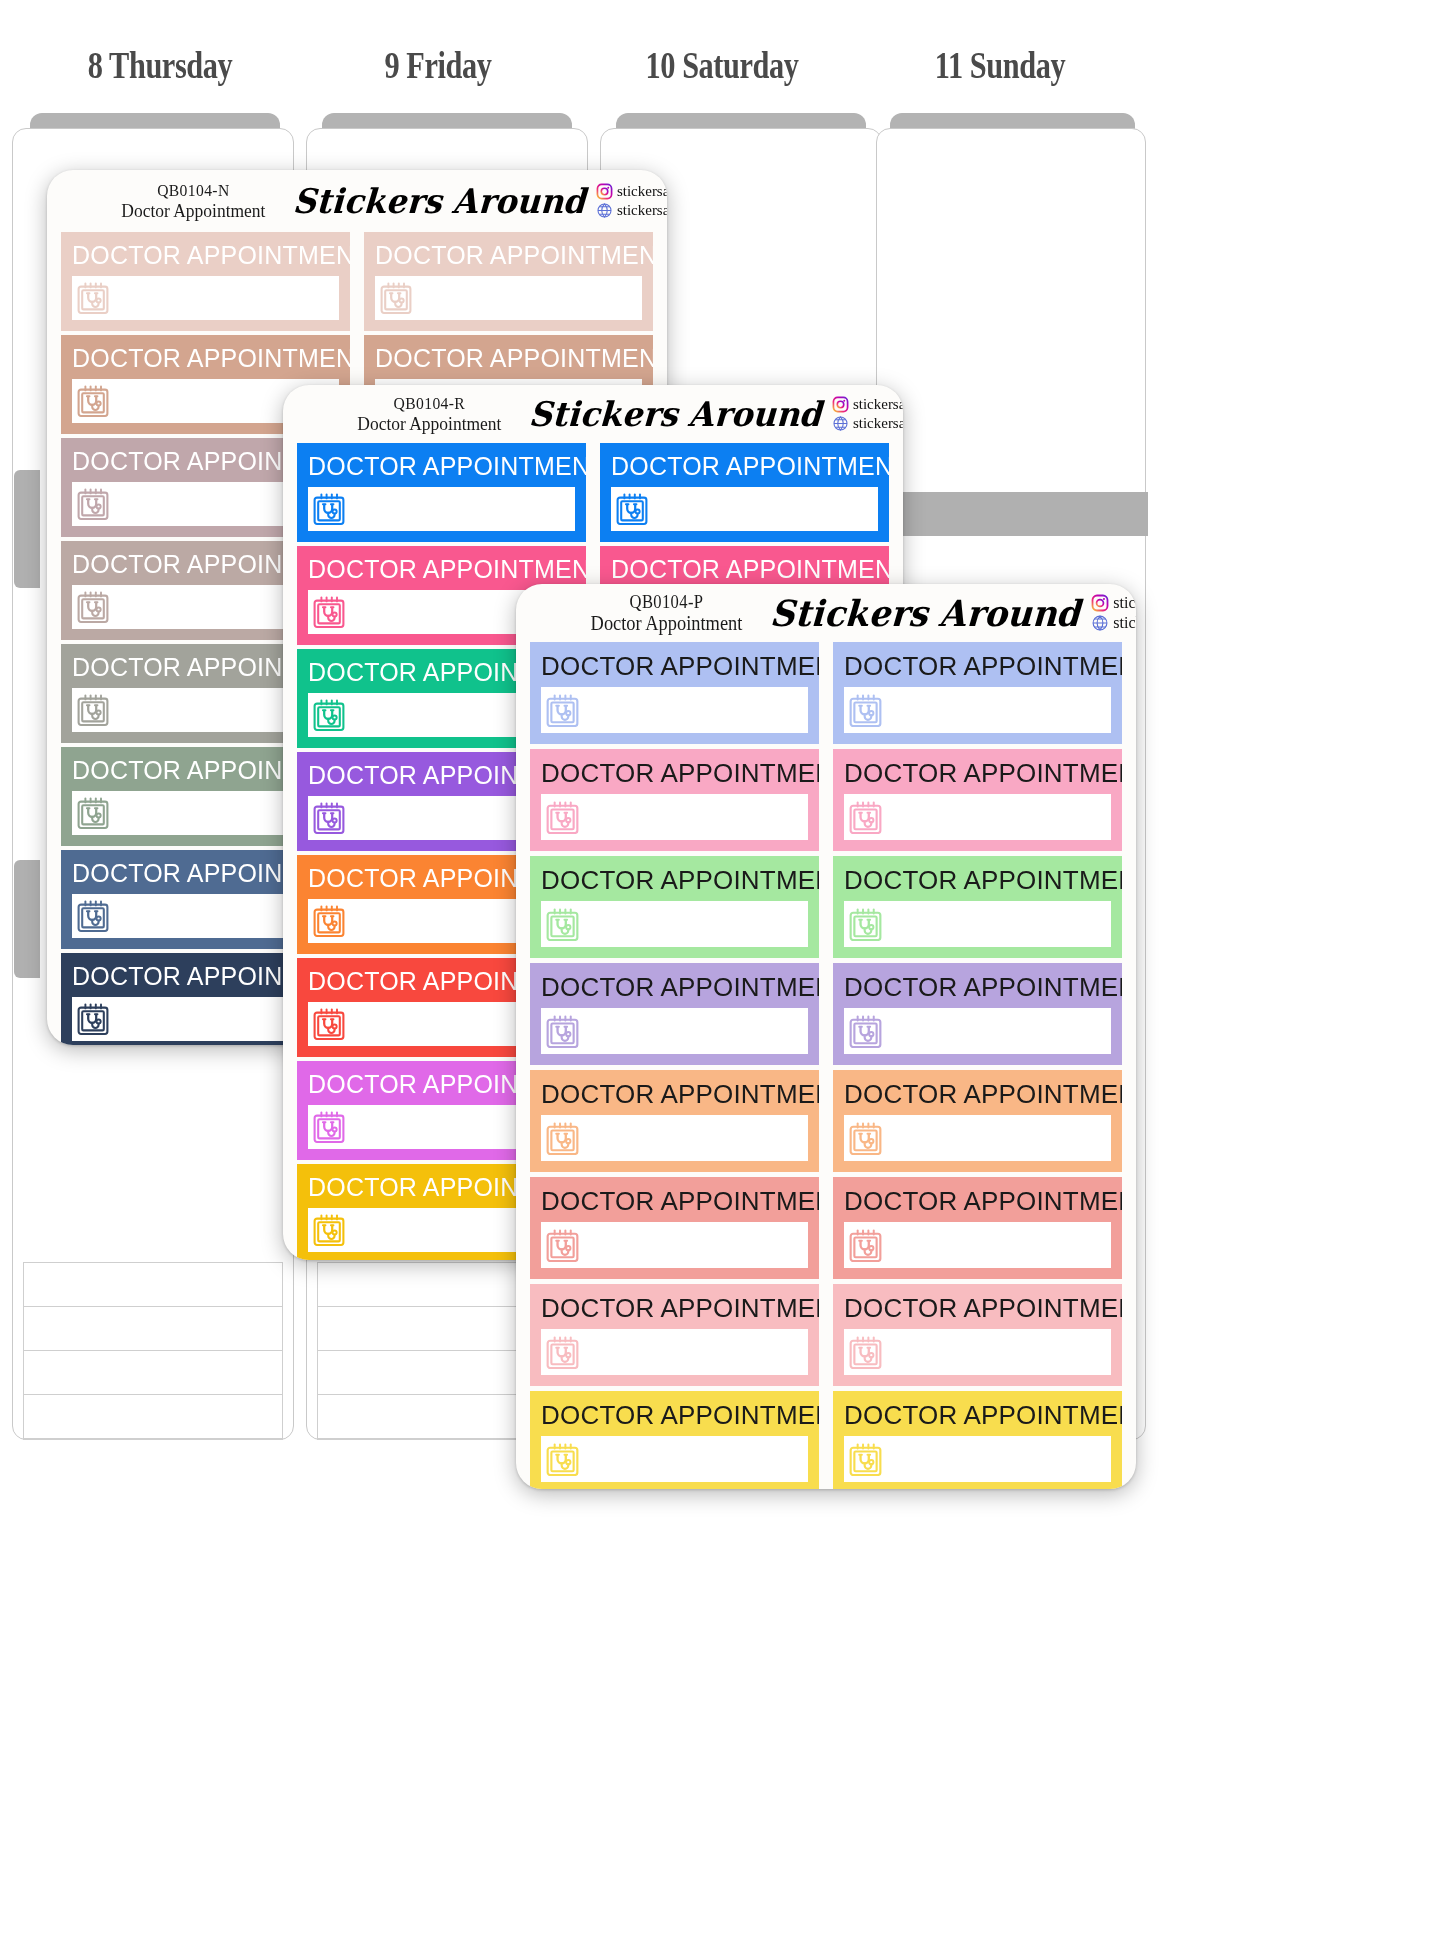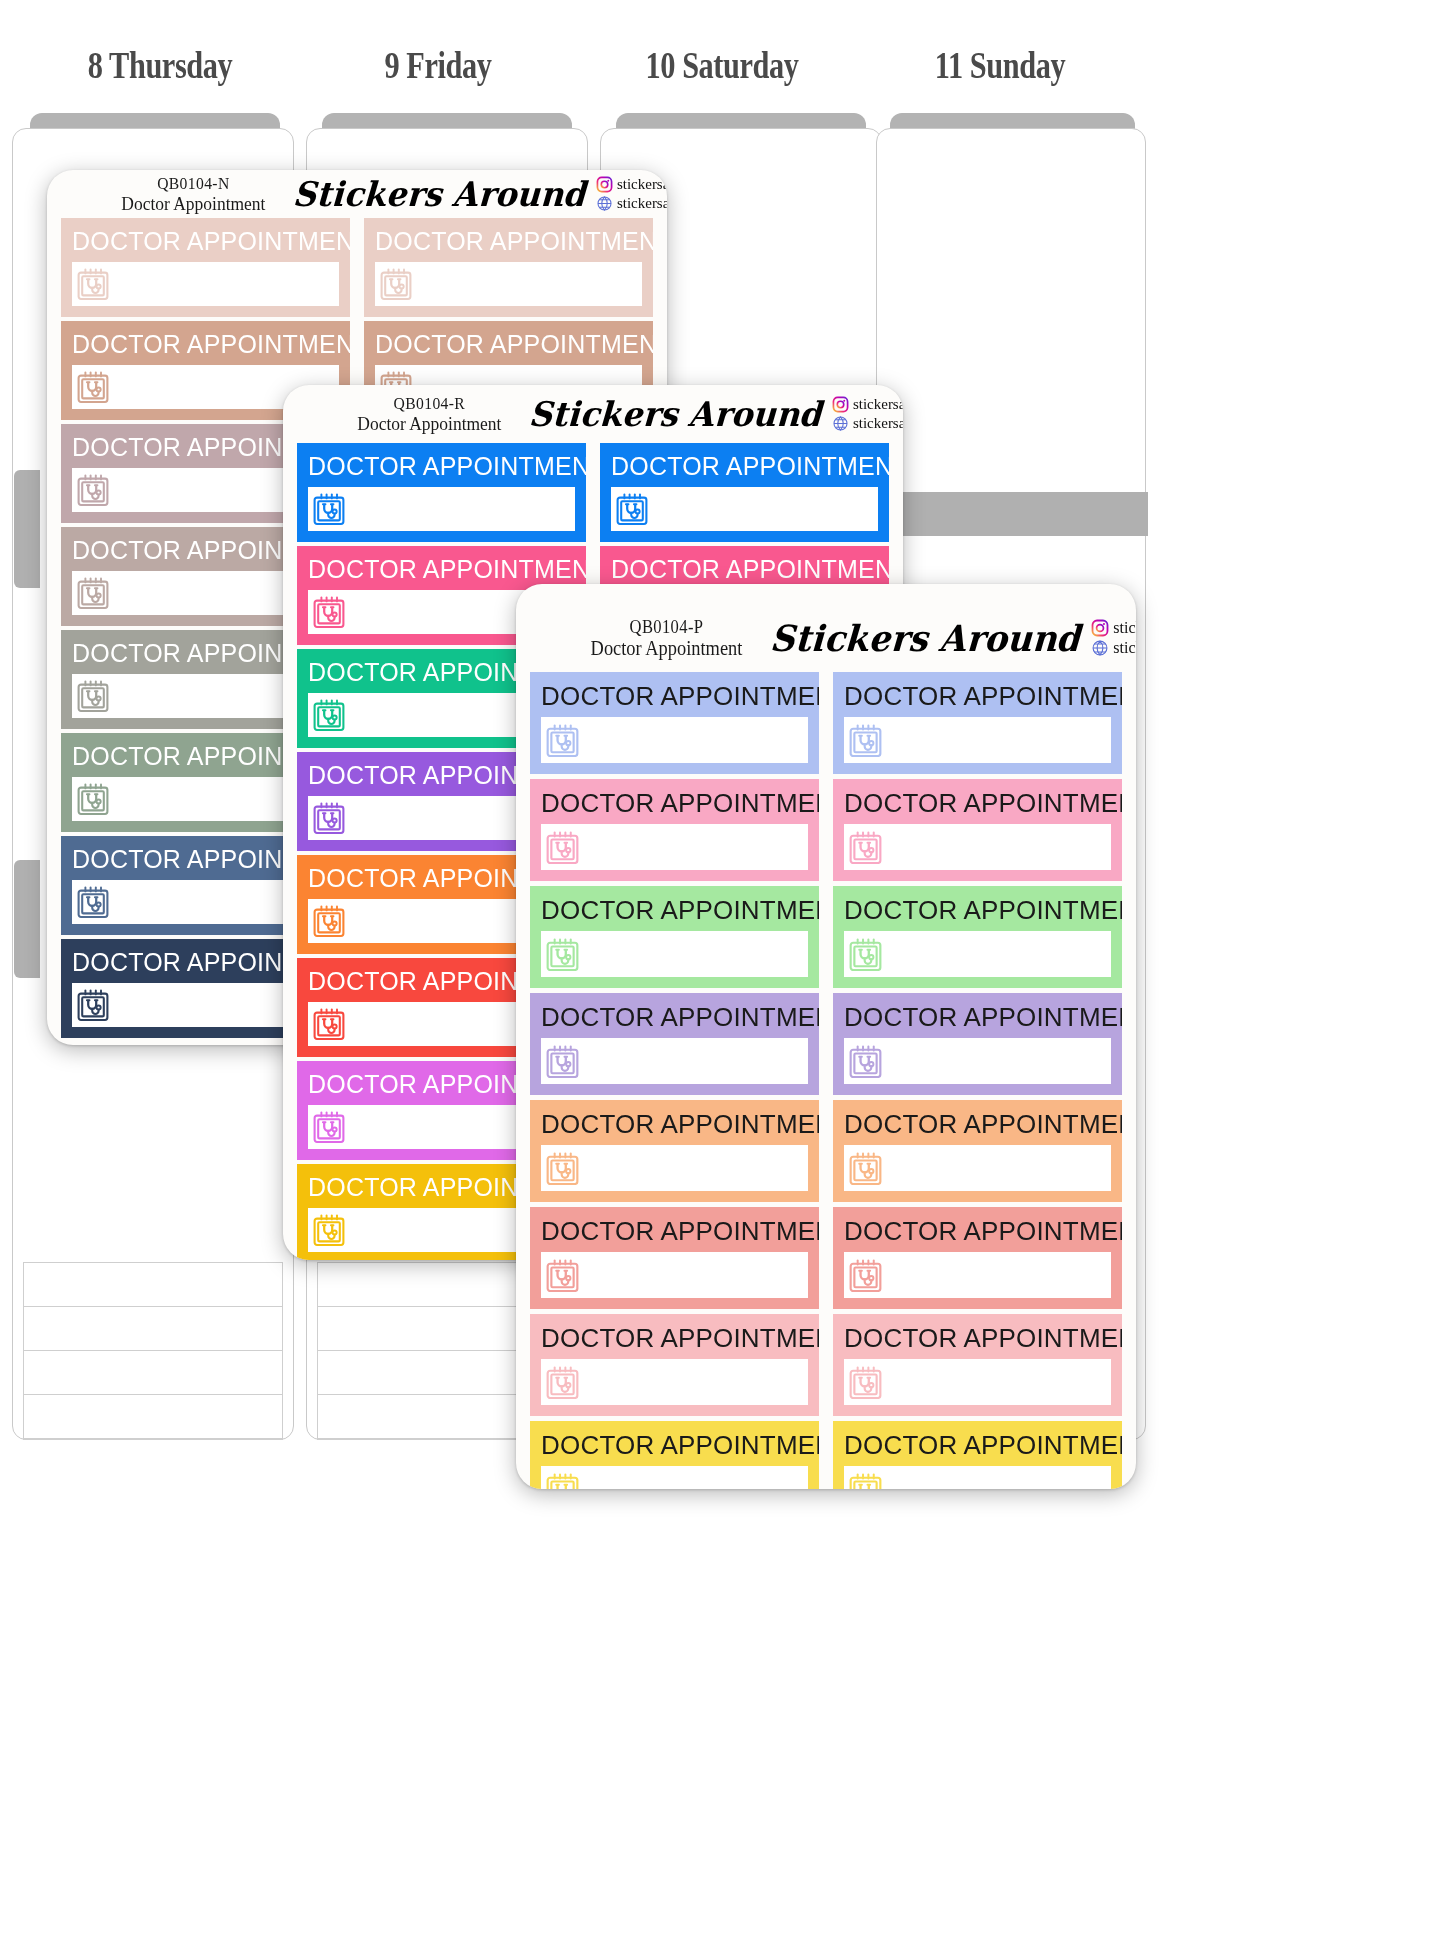--- a/index.html
+++ b/index.html
@@ -169,21 +169,21 @@
       <div class="ln" style="height: 44px;"></div>
       <div class="ln" style="height: 44px;"></div>
     </div>
     <div class="side-tab" style="left: 14px; top: 470px;"></div>
     <div class="side-tab" style="left: 14px; top: 860px;"></div>
     <div class="side-tab" style="left: 880px; top: 492px; width: 268px; height: 44px; border-radius: 0px;"></div>
   </div>
 
 <div id="sheets-layer">
     <div class="sheet" style="left: 47px; top: 170px; width: 620px; height: 875px; z-index: 1;">
-      <div class="sheet-head" style="height: 48px;">
+      <div class="sheet-head" style="height: 62px;">
         <div class="code-block" style="margin-left: 52px; margin-right: 16px;">
           <span class="code-id" style="font-size: 17px;">QB0104-N</span>
           <span class="code-sub" style="font-size: 19px;">Doctor Appointment</span>
         </div>
         <div class="brand" style="font-size: 34px;">Stickers Around</div>
         <div class="social" style="font-size: 15px;">
           <div class="social-row">
             <svg viewBox="0 0 24 24" width="17" height="17" class="ig-icon">
               <defs>
                 <linearGradient id="igg17" x1="0" y1="1" x2="1" y2="0">
@@ -885,21 +885,21 @@
                 <circle cx="27" cy="24.5" r="2.6" stroke-width="2.4"></circle>
                 <path d="M12.4 15.4 h3.2 M22.4 15.4 h3.2" stroke-width="2.4"></path>
               </g>
             </svg>
             <div class="st-field"></div>
           </div>
         </div>
       </div>
     </div>
     <div class="sheet" style="left: 516px; top: 584px; width: 620px; height: 905px; z-index: 3;">
-      <div class="sheet-head" style="height: 68px; margin-top: 20px;">
+      <div class="sheet-head" style="height: 58px;">
         <div class="code-block" style="margin-left: 52px; margin-right: 16px;">
           <span class="code-id" style="font-size: 18px;">QB0104-P</span>
           <span class="code-sub" style="font-size: 20px;">Doctor Appointment</span>
         </div>
         <div class="brand" style="font-size: 36px;">Stickers Around</div>
         <div class="social" style="font-size: 16px;">
           <div class="social-row">
             <svg viewBox="0 0 24 24" width="18" height="18" class="ig-icon">
               <defs>
                 <linearGradient id="igg18" x1="0" y1="1" x2="1" y2="0">

